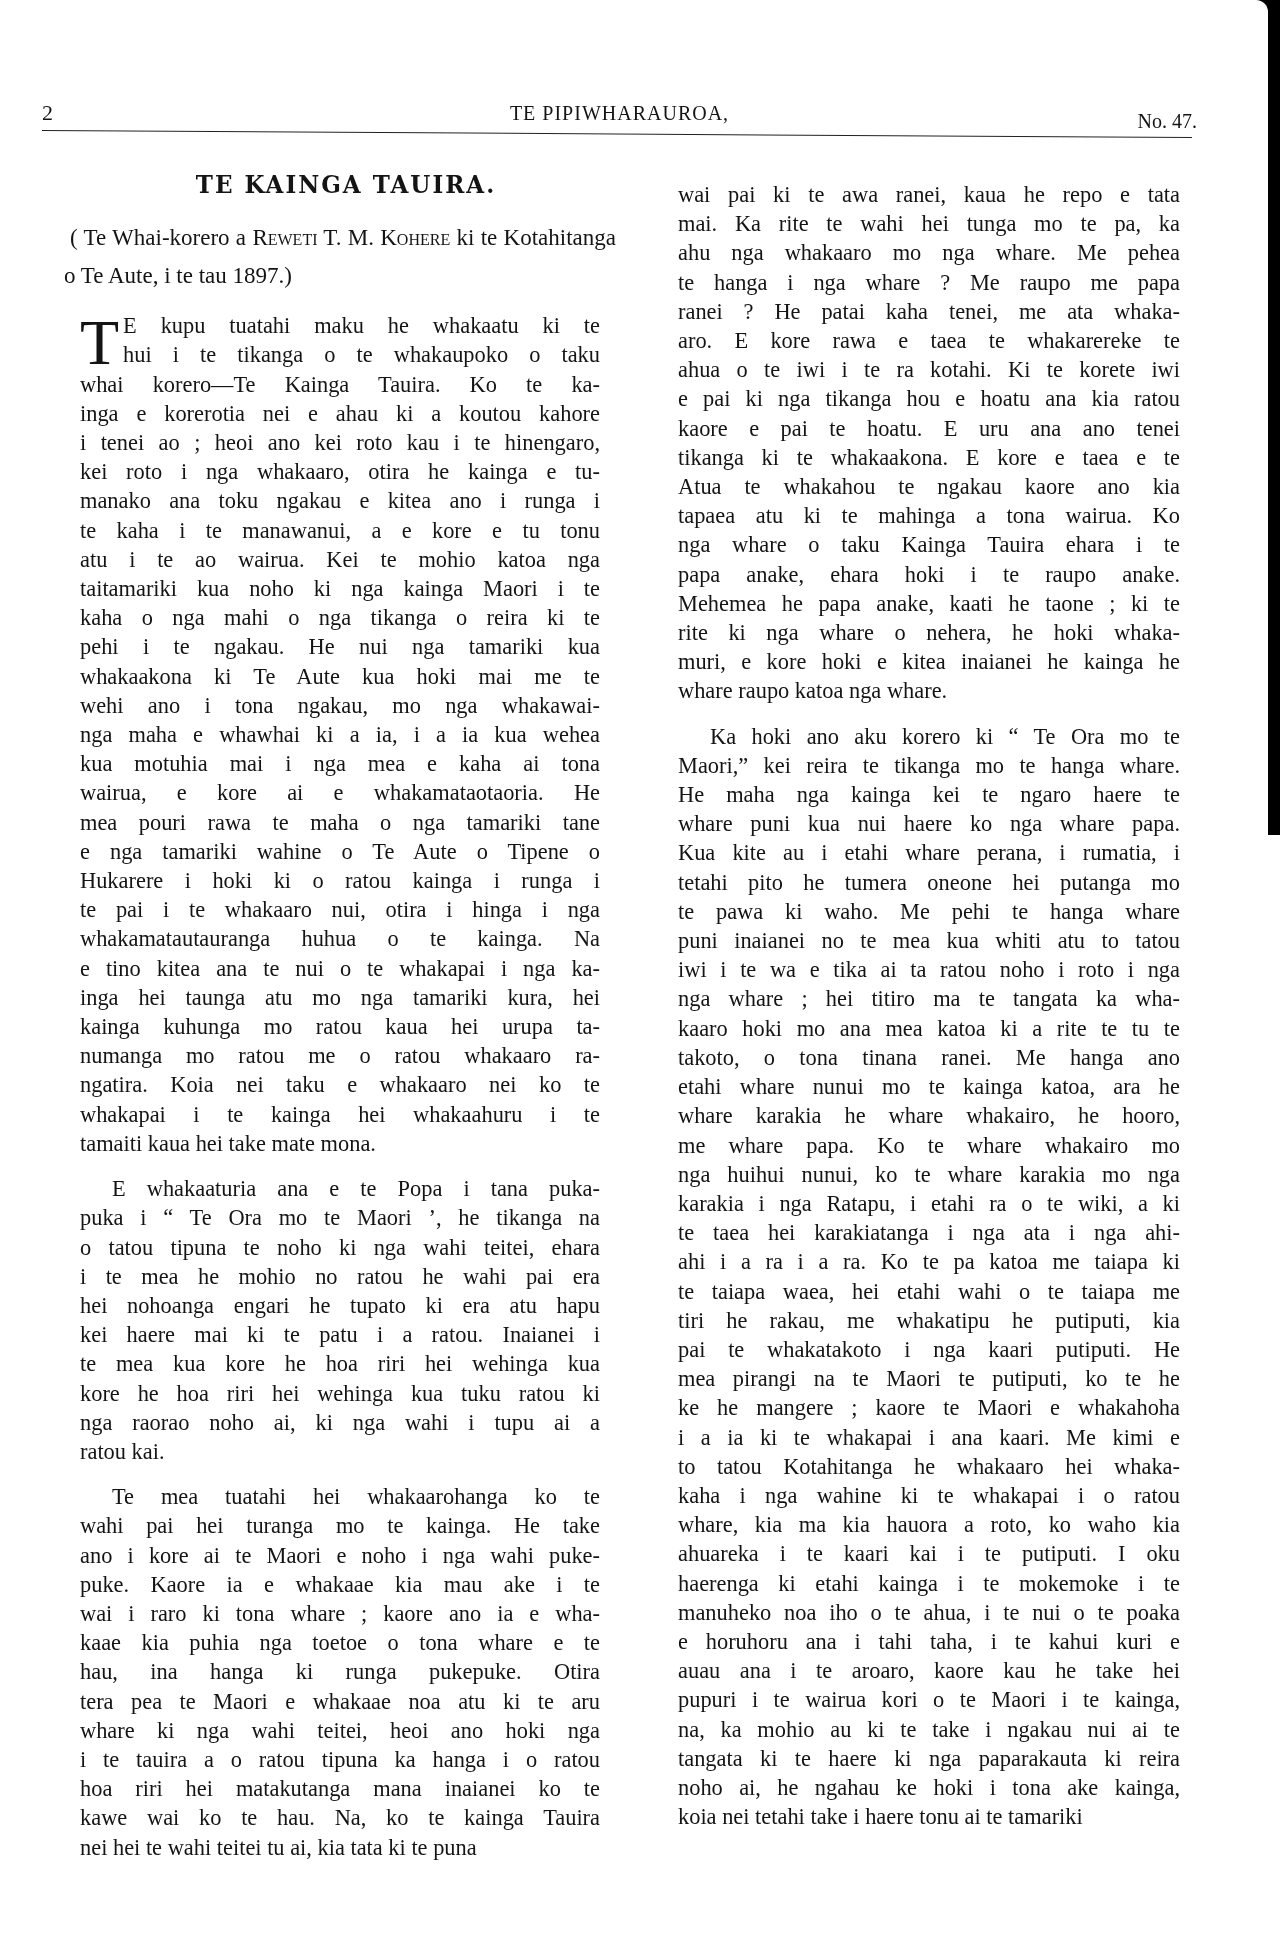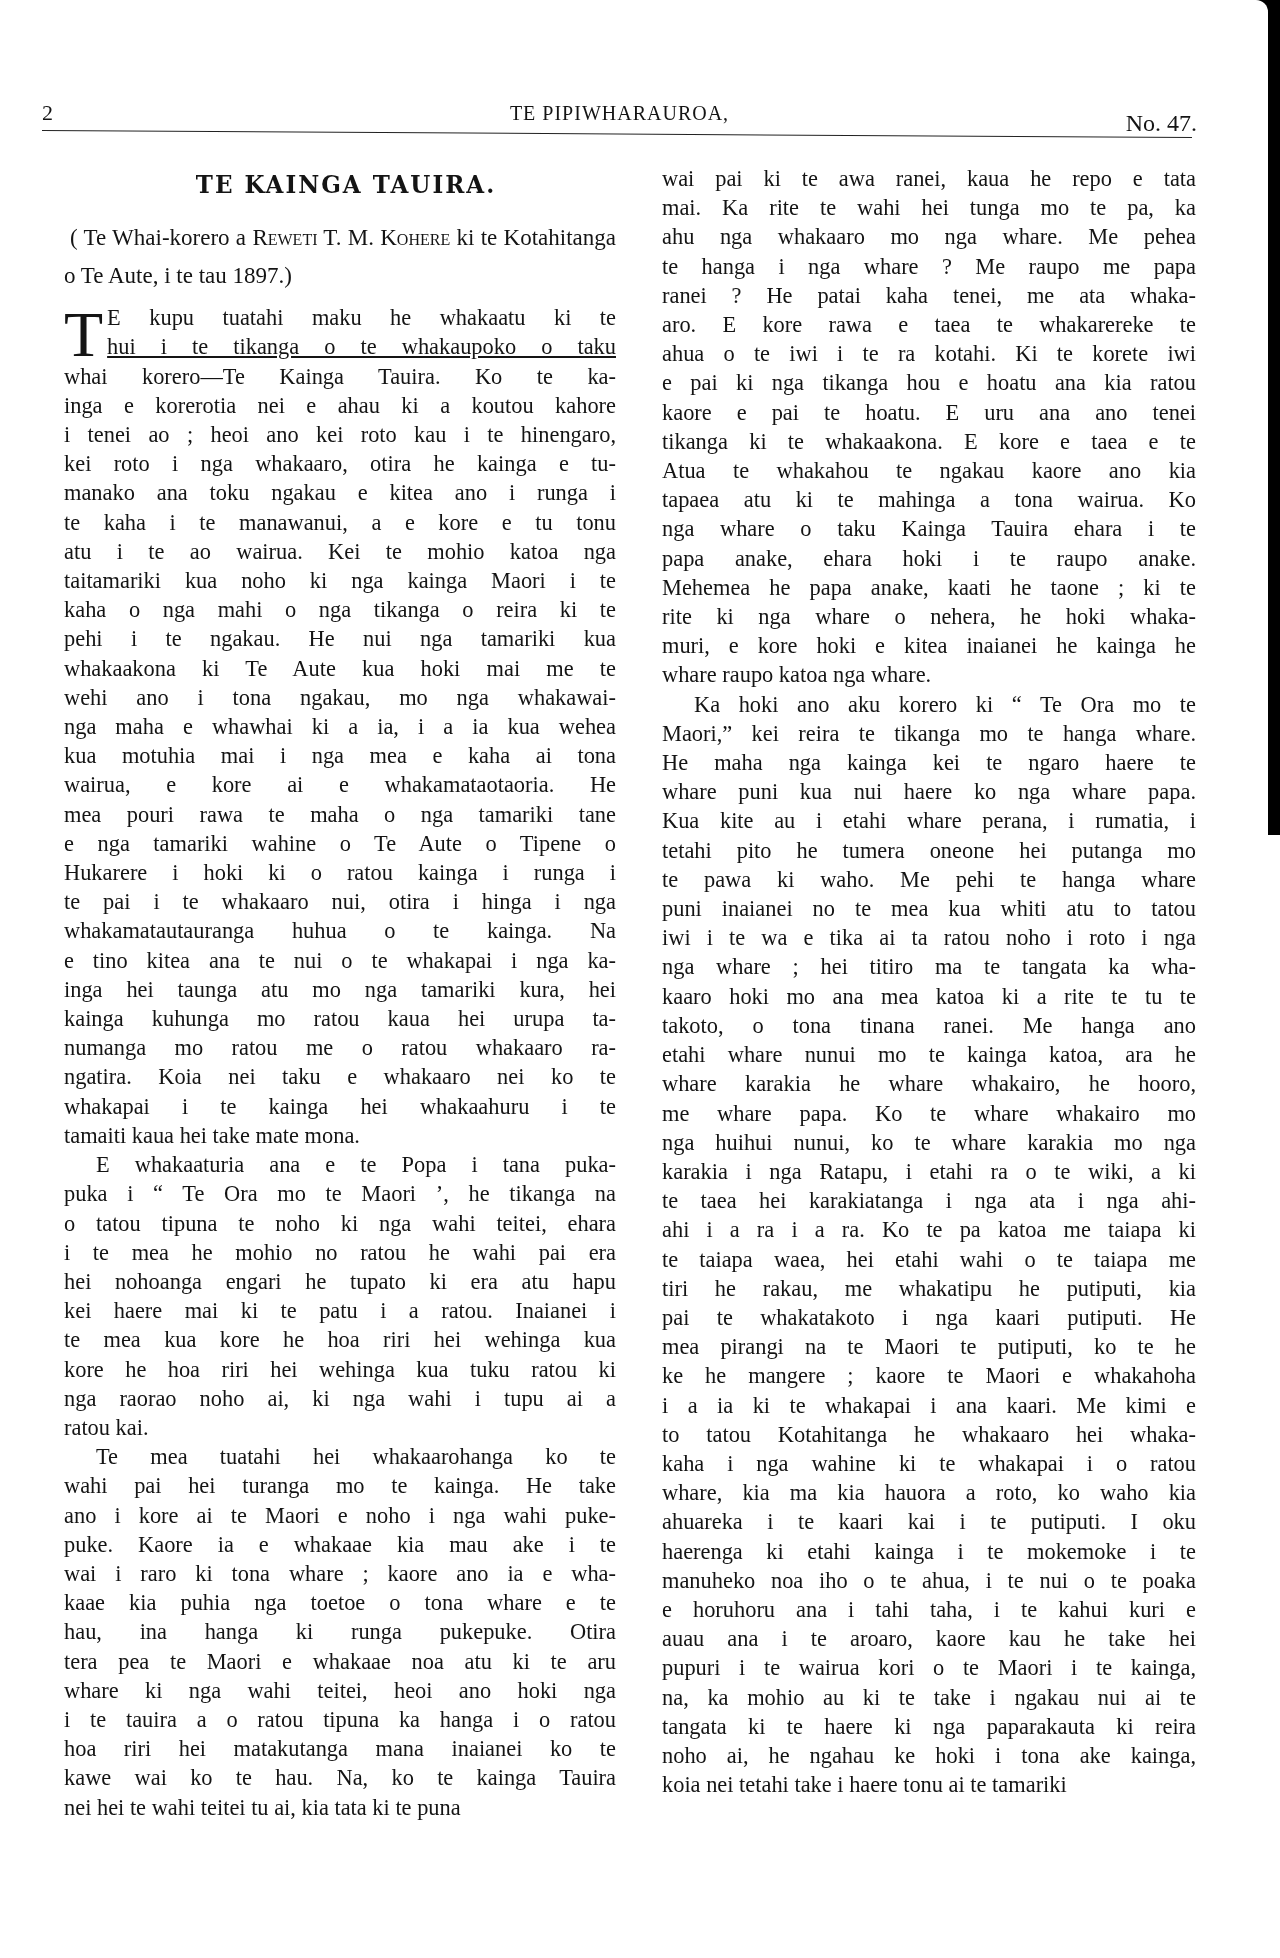--- a/index.html
+++ b/index.html
@@ -61,21 +61,21 @@
     right: 0;
     top: 6px;
     text-align: center;
     font-size: 20px;
     letter-spacing: 1px;
   }
   .issue-number {
     position: absolute;
     right: 0;
     top: 14px;
-    font-size: 24px;
+    font-size: 20px;
     margin-left: 11px;
   }
   .head-rule {
     position: absolute;
     top: 130px;
     left: 42px;
     width: 1150px;
     height: 0;
     border-top: 1.5px solid #222;
     transform: rotate(0.35deg);
@@ -112,21 +112,21 @@
     margin: 0 0 8px 0;
     font-size: 23px;
     line-height: 38px;
     text-align: justify;
     text-indent: 6px;
   }
   .sc {
     font-variant: small-caps;
   }
   p.body {
-    margin: 0;
+    margin: 16px;
     text-indent: 32px;
   }
   p.body.first {
     text-indent: 0;
   }
   .dropcap {
     float: left;
     font-size: 64px;
     line-height: 52px;
     margin: 4px 4px 0 0;
@@ -156,21 +156,21 @@
 </header>
 <div class="head-rule"></div>
 
 <section class="column col-left">
   <h1 class="article-title">TE KAINGA TAUIRA.</h1>
   <p class="byline"><span>( Te Whai-korero a </span><span class="sc">Reweti T. M. Kohere</span><span> ki te Kotahitanga o Te Aute, i te tau 1897.)</span></p>
   <div id="left-paras">
       <p class="body first" style="text-indent: 0px;">
         <span class="dropcap">T</span>
         <span class="line">E kupu tuatahi maku he whakaatu ki te</span>
-        <span class="line" style="padding-left: 0px; text-decoration: underline;">hui i te tikanga o te whakaupoko o taku</span>
+        <span class="line" style="padding-left: 0px;">hui i te tikanga o te whakaupoko o taku</span>
         <span class="line">whai korero—Te Kainga Tauira.  Ko te ka-</span>
         <span class="line">inga e korerotia nei e ahau ki a koutou kahore</span>
         <span class="line">i tenei ao ; heoi ano kei roto kau i te hinengaro,</span>
         <span class="line">kei roto i nga whakaaro, otira he kainga e tu-</span>
         <span class="line">manako ana toku ngakau e kitea ano i runga i</span>
         <span class="line">te kaha i te manawanui, a e kore e tu tonu</span>
         <span class="line">atu i te ao wairua.  Kei te mohio katoa nga</span>
         <span class="line">taitamariki kua noho ki nga kainga Maori i te</span>
         <span class="line">kaha o nga mahi o nga tikanga o reira ki te</span>
         <span class="line">pehi i te ngakau.  He nui nga tamariki kua</span>

